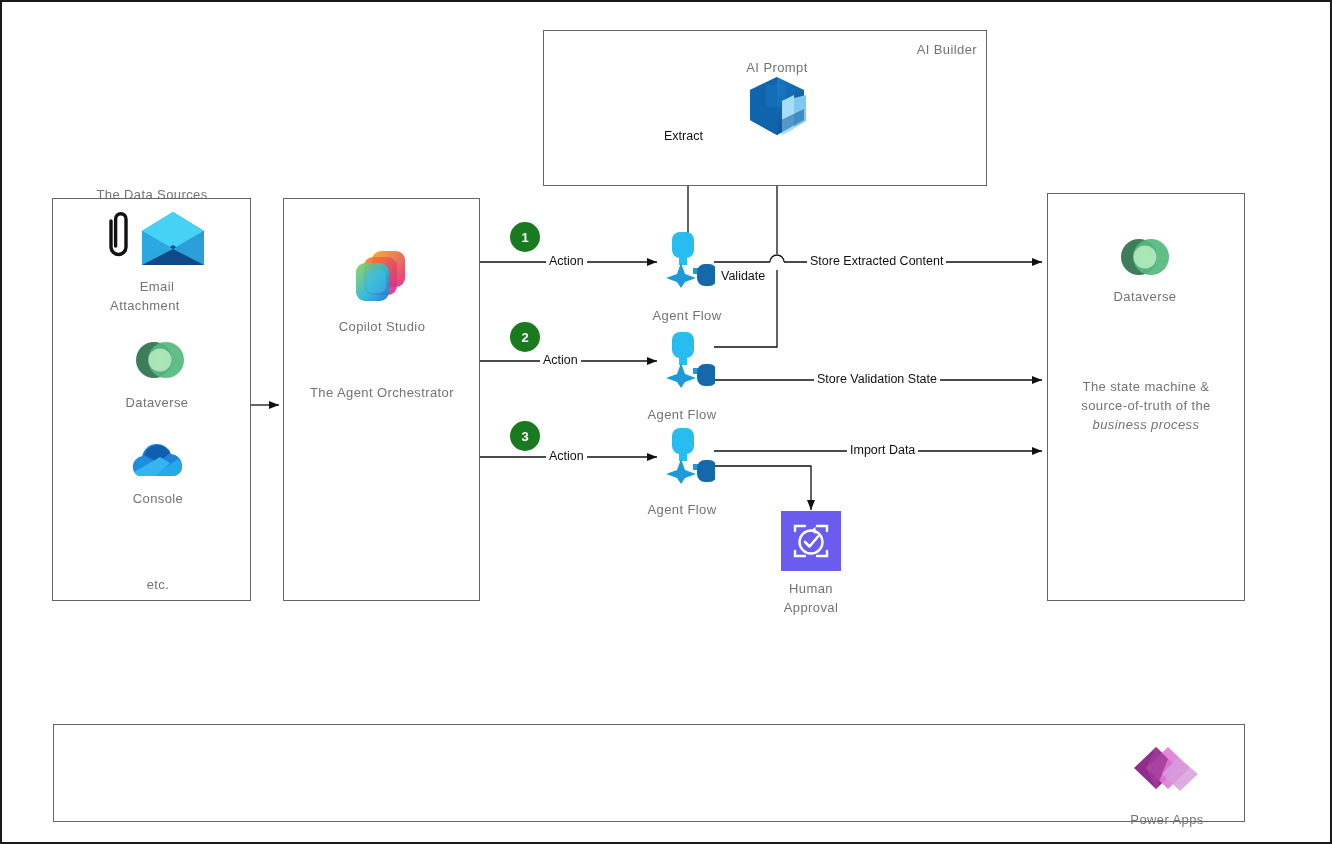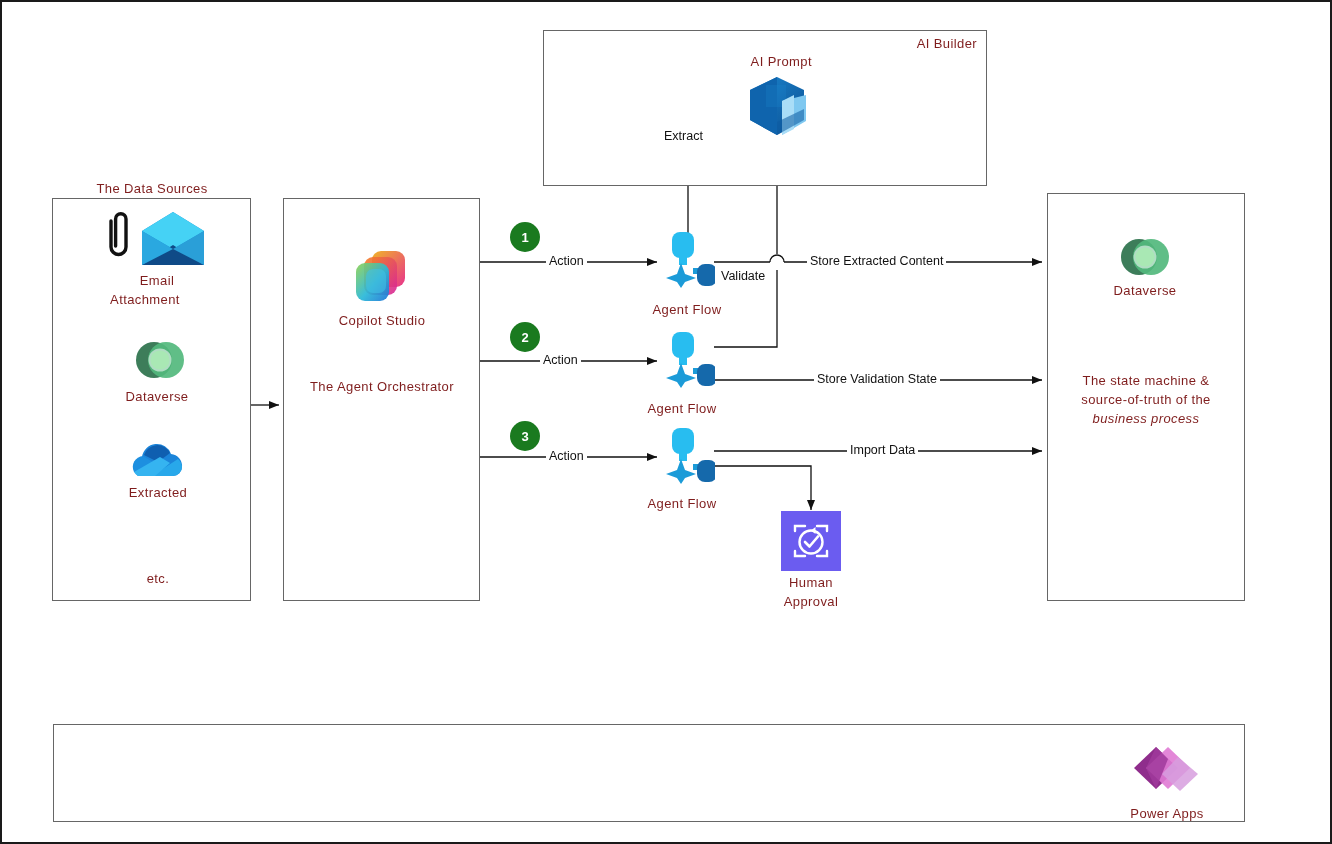--- a/index.html
+++ b/index.html
@@ -1,20 +1,20 @@
 <!DOCTYPE html>
 <html><head>
 <meta charset="utf-8">
 <style>
   html,body{margin:0;padding:0;background:#ffffff;}
   body{font-family:"Liberation Sans","DejaVu Sans",sans-serif;}
   #canvas{position:relative;width:1332px;height:844px;background:#ffffff;
           border:2px solid #1a1a1a;box-sizing:border-box;overflow:hidden;}
   .box{position:absolute;border:1.5px solid #666666;background:#ffffff;box-sizing:border-box;}
-  .lbl{position:absolute;color:#7f1d1d;letter-spacing:.4px;text-align:center;line-height:1.35;}
+  .lbl{position:absolute;color:#737373;letter-spacing:.4px;text-align:center;line-height:1.35;margin-top:6px;}
   .ttl{font-size:13px;}
   .cap{font-size:13px;}
   svg.wires{position:absolute;left:0;top:0;width:1332px;height:844px;pointer-events:none;}
   .badge{position:absolute;width:30px;height:30px;border-radius:50%;background:#1a7a1f;
          color:#ffffff;font-size:13px;font-weight:bold;display:flex;align-items:center;
          justify-content:center;box-sizing:border-box;}
   .ico{position:absolute;}
   .wirelbl{position:absolute;background:#ffffff;padding:0 3px;font-size:12.5px;color:#111;white-space:nowrap;}
 </style>
 </head>
@@ -84,21 +84,21 @@
 
   <div class="ico" style="left:122px;top:437px;width:70px;height:46px;">
     <svg viewBox="0 0 70 46" width="70" height="46">
       <path d="M18,18 a15,15 0 0 1 29,-3 a12,12 0 0 1 11,13 a9,9 0 0 1 -9,9 H14 a11,11 0 0 1 4,-19 z" fill="#1b84d9"></path>
       <path d="M20,16 a14,14 0 0 1 26,-2 l-12,9 z" fill="#0f5fb0"></path>
       <path d="M10,33 a11,11 0 0 1 9,-16 l18,11 -6,9 z" fill="#1d8fe0"></path>
       <path d="M25,37 H49 a9,9 0 0 0 9,-9 a12,12 0 0 0 -4,-8 L31,35 z" fill="#28a8ea"></path>
       <path d="M14,37 a11,11 0 0 1 -4,-4 l26,-15 l10,6 L31,37 z" fill="#35b4f0"></path>
     </svg>
   </div>
-  <div class="lbl cap" style="left:86px;top:482px;width:140px;">Extracted</div>
+  <div class="lbl cap" style="left:86px;top:482px;width:140px;">Console</div>
   <div class="lbl cap" style="left:86px;top:568px;width:140px;">etc.</div>
 
   <div class="box" style="left:281px;top:196px;width:197px;height:403px;"></div>
   <div class="ico" style="left:348px;top:245px;width:62px;height:58px;">
     <svg viewBox="0 0 62 58" width="62" height="58">
       <defs>
         <linearGradient id="cs1" x1="0" y1="0" x2="1" y2="1">
           <stop offset="0" stop-color="#f0b429"></stop>
             <stop offset="1" stop-color="#e8338c"></stop>
         </linearGradient>
@@ -116,21 +116,21 @@
       <rect x="14" y="10" width="33" height="38" rx="9" fill="url(#cs2)" opacity=".9"></rect>
       <rect x="6" y="16" width="33" height="38" rx="9" fill="url(#cs3)" opacity=".92"></rect>
       <rect x="16" y="22" width="20" height="24" rx="7" fill="#3fc3e8" opacity=".55"></rect>
     </svg>
   </div>
   <div class="lbl cap" style="left:300px;top:310px;width:160px;">Copilot Studio</div>
   <div class="lbl cap" style="left:290px;top:376px;width:180px;">The Agent Orchestrator</div>
 
   <div class="box" style="left:541px;top:28px;width:444px;height:156px;"></div>
   <div class="lbl ttl" style="left:870px;top:33px;width:105px;text-align:right;">AI Builder</div>
-  <div class="lbl cap" style="left:660px;top:51px;width:150px;text-align:right;">AI Prompt</div>
+  <div class="lbl cap" style="left:700px;top:51px;width:150px;">AI Prompt</div>
   <div class="ico" style="left:736px;top:71px;width:78px;height:78px;">
     <svg viewBox="0 0 78 78" width="78" height="78">
       <defs>
         <linearGradient id="ap1" x1="0" y1="0" x2="1" y2="1">
           <stop offset="0" stop-color="#1b86cf"></stop>
             <stop offset="1" stop-color="#0b4f93"></stop>
         </linearGradient>
       </defs>
       <path d="M39,4 L66,17 L66,47 L39,62 L12,47 L12,17 Z" fill="url(#ap1)"></path>
       <path d="M39,4 L39,62 L12,47 L12,17 Z" fill="#0f64ad"></path>

